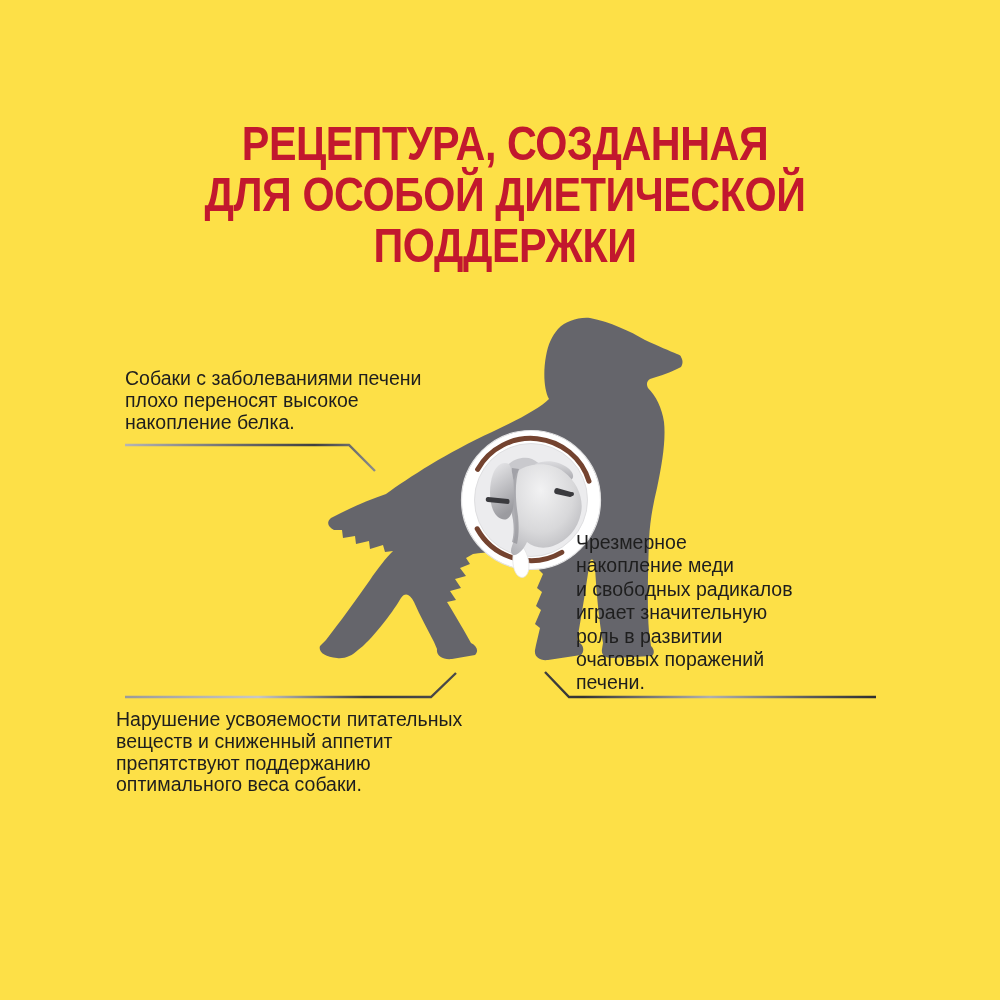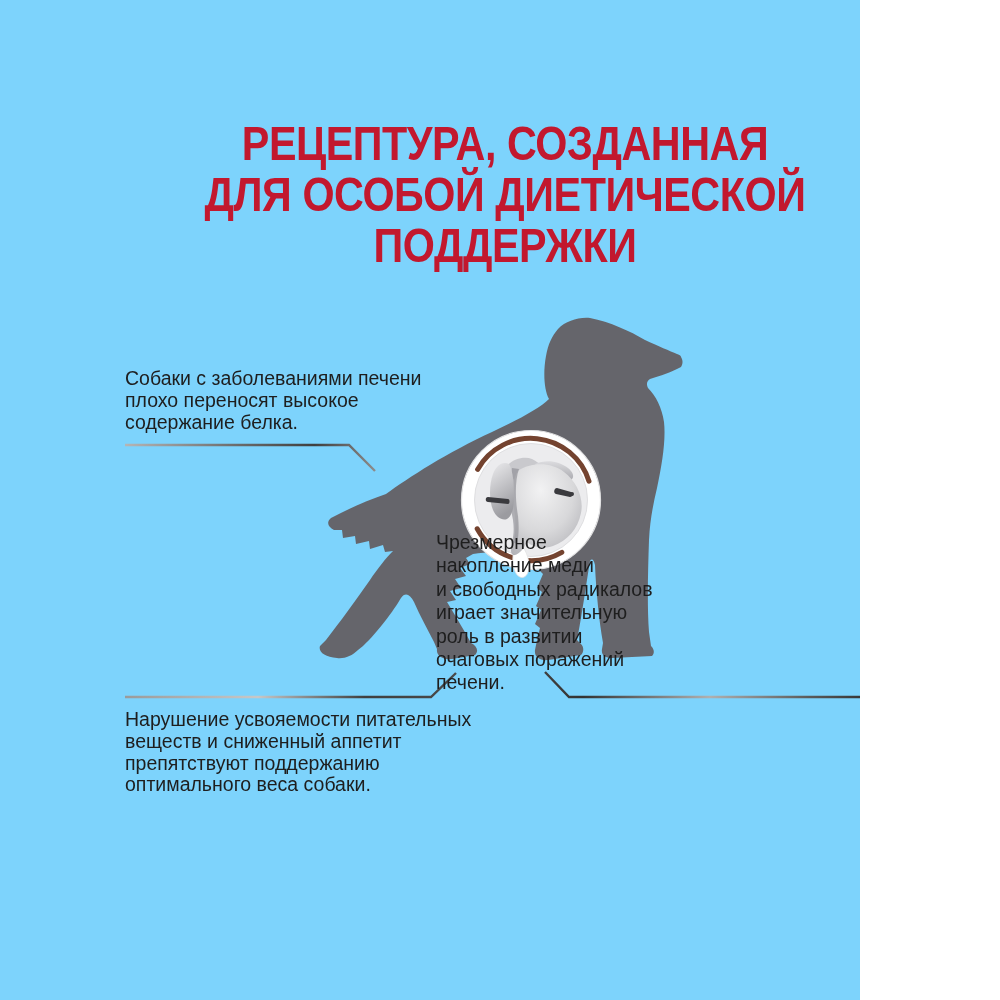--- a/index.html
+++ b/index.html
@@ -1,31 +1,31 @@
 <!DOCTYPE html>
 <html><head>
 <meta charset="utf-8">
 <style>
   html,body{margin:0;padding:0;background:#ffffff;}
   .stage{
-    position:relative;width:860px;height:1000px;background:#7dd3fc;
+    position:relative;width:1000px;height:1000px;background:#fde047;
     font-family:"Liberation Sans",sans-serif;overflow:hidden;
   }
   .title{
     position:absolute;left:5px;top:118px;width:1000px;margin:0;
     text-align:center;font-size:48px;line-height:51px;font-weight:bold;
     color:#C2182E;letter-spacing:-0.5px;white-space:pre-line;
     transform:scaleX(0.86);transform-origin:50% 0;
   }
   .callout{
     position:absolute;color:#1E1E1E;font-size:19.5px;line-height:21.8px;
     white-space:pre-line;
   }
   .callout.protein{left:125px;top:368px;width:360px;}
-  .callout.weight{left:125px;top:709px;width:400px;}
+  .callout.weight{left:116px;top:709px;width:400px;}
   .callout.copper{right:124px;top:531px;width:300px;text-align:left;line-height:23.4px;}
   svg.art{position:absolute;left:0;top:0;display:block;}
 </style>
 </head>
 <body>
 
 <div class="stage">
 
   <h1 class="title">РЕЦЕПТУРА, СОЗДАННАЯ
 ДЛЯ ОСОБОЙ ДИЕТИЧЕСКОЙ
@@ -133,21 +133,21 @@
       <path d="M 488 497 L 508 499 C 510 499 510 504 508 504 L 488 502
                C 485 502 485 497 488 497 Z" fill="#3a3a3e"></path>
       <path d="M 557 488 L 571 492 C 574 493 573 497 570 497 L 556 494
                C 553 493 554 488 557 488 Z" fill="#3a3a3e"></path>
       <circle cx="572" cy="494" r="2" fill="#3a3a3e"></circle>
     </g>
   </svg>
 
   <div class="callout protein">Собаки с заболеваниями печени
 плохо переносят высокое
-содержание белка.</div>
+накопление белка.</div>
 
   <div class="callout copper">Чрезмерное
 накопление меди
 и свободных радикалов
 играет значительную
 роль в развитии
 очаговых поражений
 печени.</div>
 
   <div class="callout weight">Нарушение усвояемости питательных

